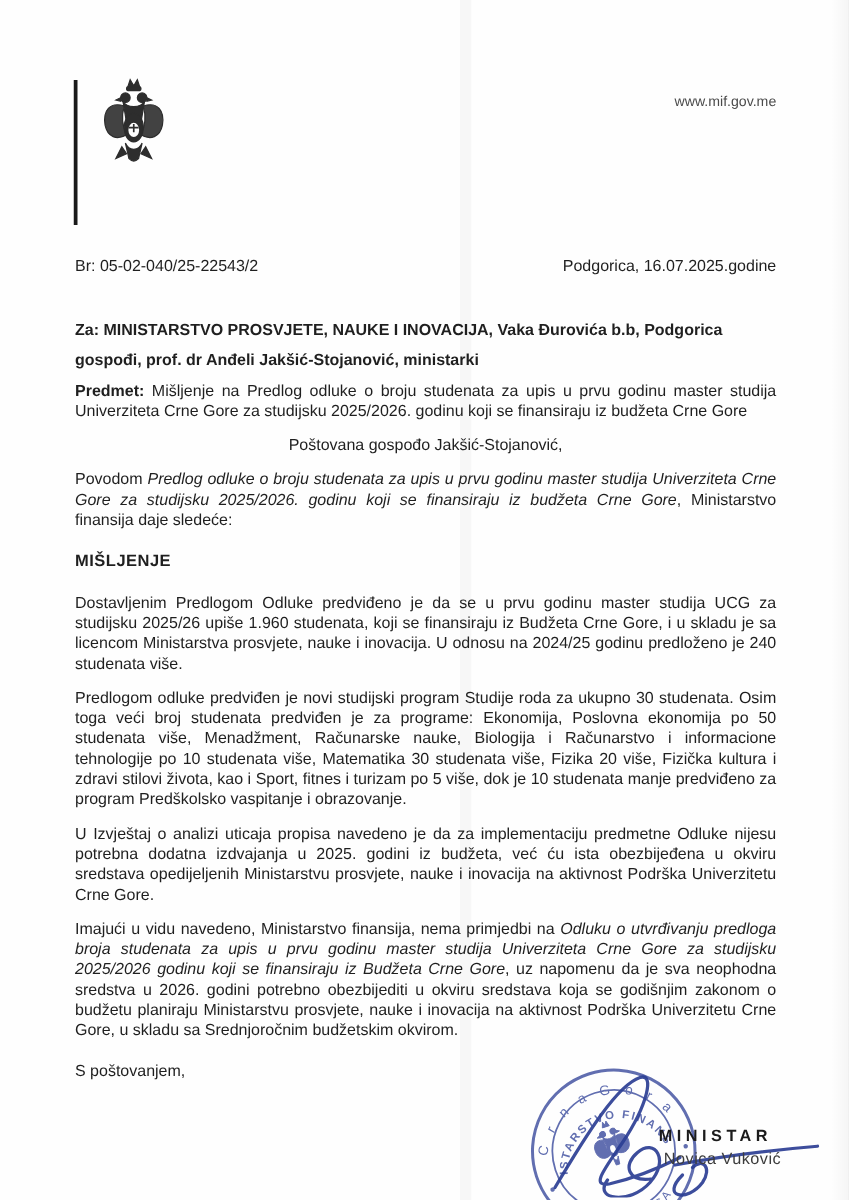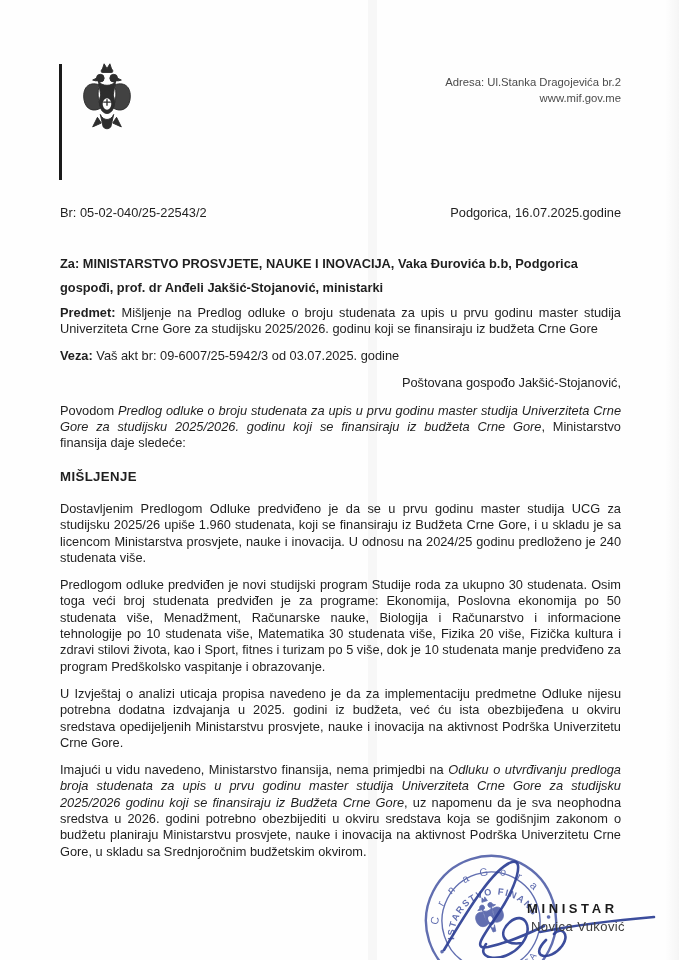--- a/index.html
+++ b/index.html
@@ -78,52 +78,51 @@
       <path d="M26,44 h8 M30,41 v7" stroke="#2d2d2d" stroke-width="1.4"></path>
 
       <path d="M23,57 C26,64 34,64 37,57 L34,70 Q30,74 26,70 Z"></path>
       <path d="M20,60 L15,70 L24,66 Z"></path>
       <path d="M40,60 L45,70 L36,66 Z"></path>
     </g>
   </svg>
 
 
   <div class="address">
-    <div>Adresa: Ul.Stanka Dragojevića br.2</div>
     <div>www.mif.gov.me</div>
   </div>
 
   <div class="ref-row">
     <span>Br: 05-02-040/25-22543/2</span>
     <span>Podgorica, 16.07.2025.godine</span>
   </div>
 
   <div class="letter-body">
 
     <div class="recipient">
       <p>Za: MINISTARSTVO PROSVJETE, NAUKE I INOVACIJA,  Vaka Đurovića b.b, Podgorica</p>
       <p>gospođi, prof. dr Anđeli Jakšić-Stojanović, ministarki</p>
     </div>
 
     <p><span class="label">Predmet:</span><span> Mišljenje na Predlog odluke o broju studenata za upis u prvu godinu master studija Univerziteta Crne Gore za studijsku 2025/2026. godinu koji se finansiraju iz budžeta Crne Gore</span></p>
 
-    <p><span class="label">Veza:</span><span> Vaš akt br: 09-6007/25-5942/3 od 03.07.2025. godine</span></p>
 
-    <p style="text-align:right;">Poštovana gospođo Jakšić-Stojanović,</p>
+    <p style="text-align:center;">Poštovana gospođo Jakšić-Stojanović,</p>
 
     <p><span>Povodom </span><span class="it">Predlog odluke o broju studenata za upis u prvu godinu master studija Univerziteta Crne Gore za studijsku 2025/2026. godinu koji se finansiraju iz budžeta Crne Gore</span><span>, Ministarstvo finansija daje sledeće:</span></p>
 
     <p class="opinion-heading">MIŠLJENJE</p>
 
     <p>Dostavljenim Predlogom Odluke predviđeno je da se u prvu godinu master studija UCG za studijsku 2025/26 upiše 1.960 studenata, koji se finansiraju iz Budžeta Crne Gore, i u skladu je sa licencom Ministarstva prosvjete, nauke i inovacija. U odnosu na 2024/25 godinu predloženo je 240 studenata više.</p>
     <p>Predlogom odluke predviđen je novi studijski program Studije roda za ukupno 30 studenata. Osim toga veći broj studenata predviđen je za programe: Ekonomija, Poslovna ekonomija po 50 studenata više, Menadžment, Računarske nauke, Biologija i Računarstvo i informacione tehnologije po 10 studenata više, Matematika 30 studenata više, Fizika 20 više, Fizička kultura i zdravi stilovi života, kao i Sport, fitnes i turizam po 5 više, dok je 10 studenata manje predviđeno za program Predškolsko vaspitanje i obrazovanje.</p>
     <p>U Izvještaj o analizi uticaja propisa navedeno je da za implementaciju predmetne Odluke nijesu potrebna dodatna izdvajanja u 2025. godini iz budžeta, već ću ista obezbijeđena u okviru sredstava opedijeljenih Ministarstvu prosvjete, nauke i inovacija na aktivnost Podrška Univerzitetu Crne Gore.</p>
 
     <p><span>Imajući u vidu navedeno, Ministarstvo finansija, nema primjedbi na </span><span class="it">Odluku o utvrđivanju predloga broja studenata za upis u prvu godinu master studija Univerziteta Crne Gore za studijsku 2025/2026 godinu koji se finansiraju iz Budžeta Crne Gore</span><span>, uz napomenu da je sva neophodna sredstva u 2026. godini potrebno obezbijediti u okviru sredstava koja se godišnjim zakonom o budžetu planiraju Ministarstvu prosvjete, nauke i inovacija na aktivnost Podrška Univerzitetu Crne Gore, u skladu sa Srednjoročnim budžetskim okvirom.</span></p>
 
+    <p class="closing">S poštovanjem,</p>
   </div>
 
   <svg class="stamp" width="166" height="140" viewBox="-83 -83 166 140">
     <defs>
       <path id="arcTop" d="M -57,6 A 57.3,57.3 0 0 1 57,6"></path>
       <path id="arcInner" d="M -41,8 A 41.8,41.8 0 0 1 41,8"></path>
       <path id="arcBottom" d="M -56,2 A 56,56 0 0 0 56,2"></path>
     </defs>
     <g transform="rotate(-18)" fill="none" stroke="#3f4f9f">
       <circle r="65" stroke-width="2.4"></circle>

